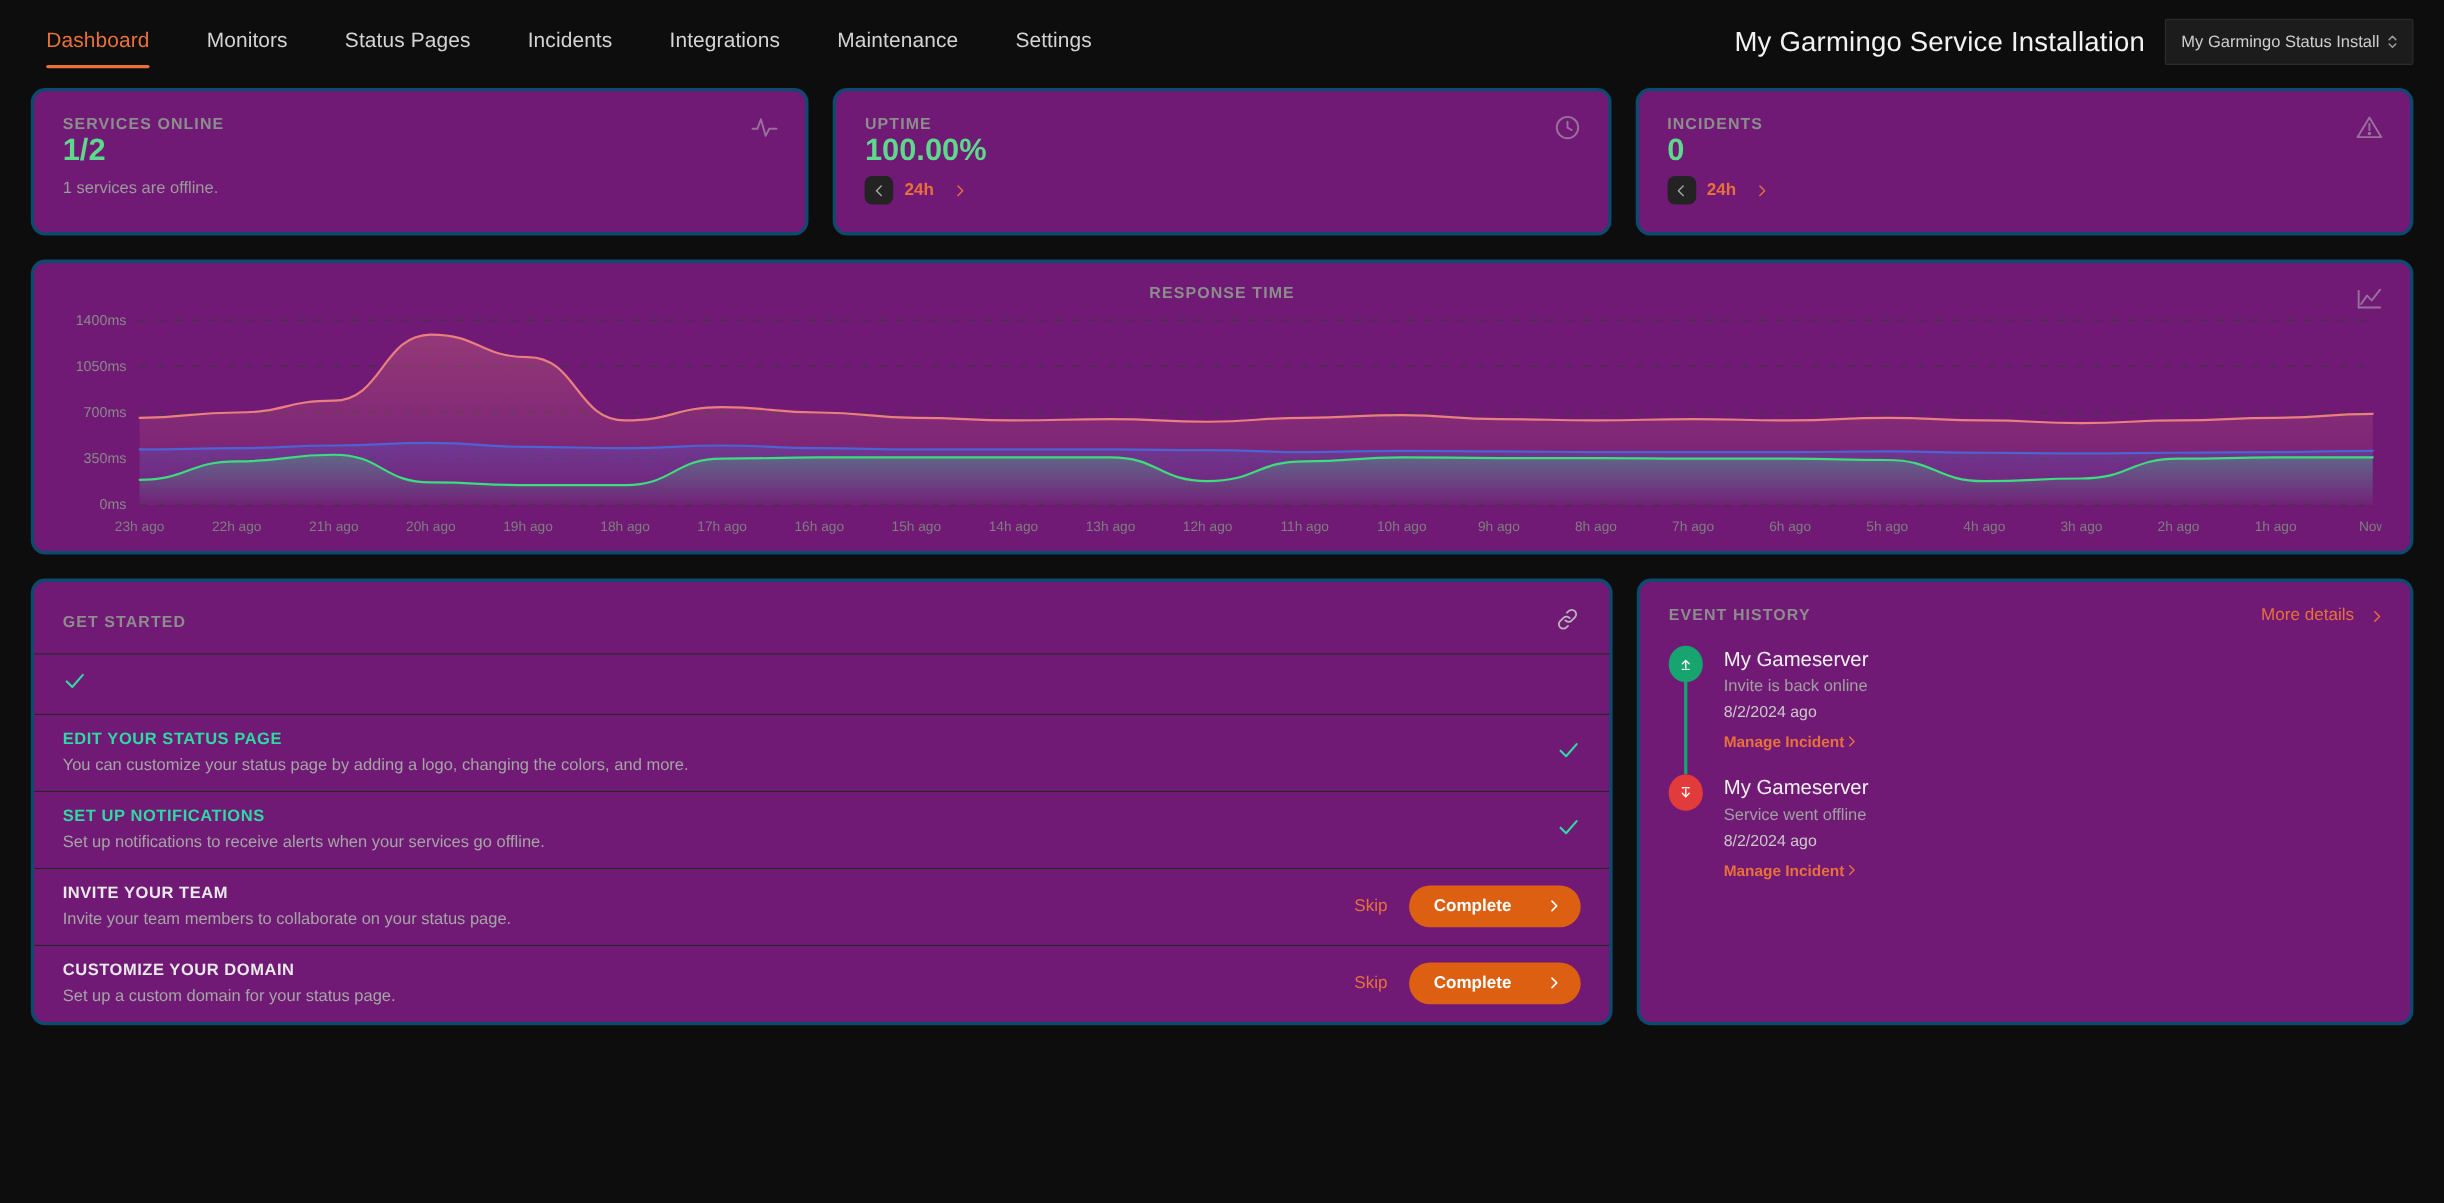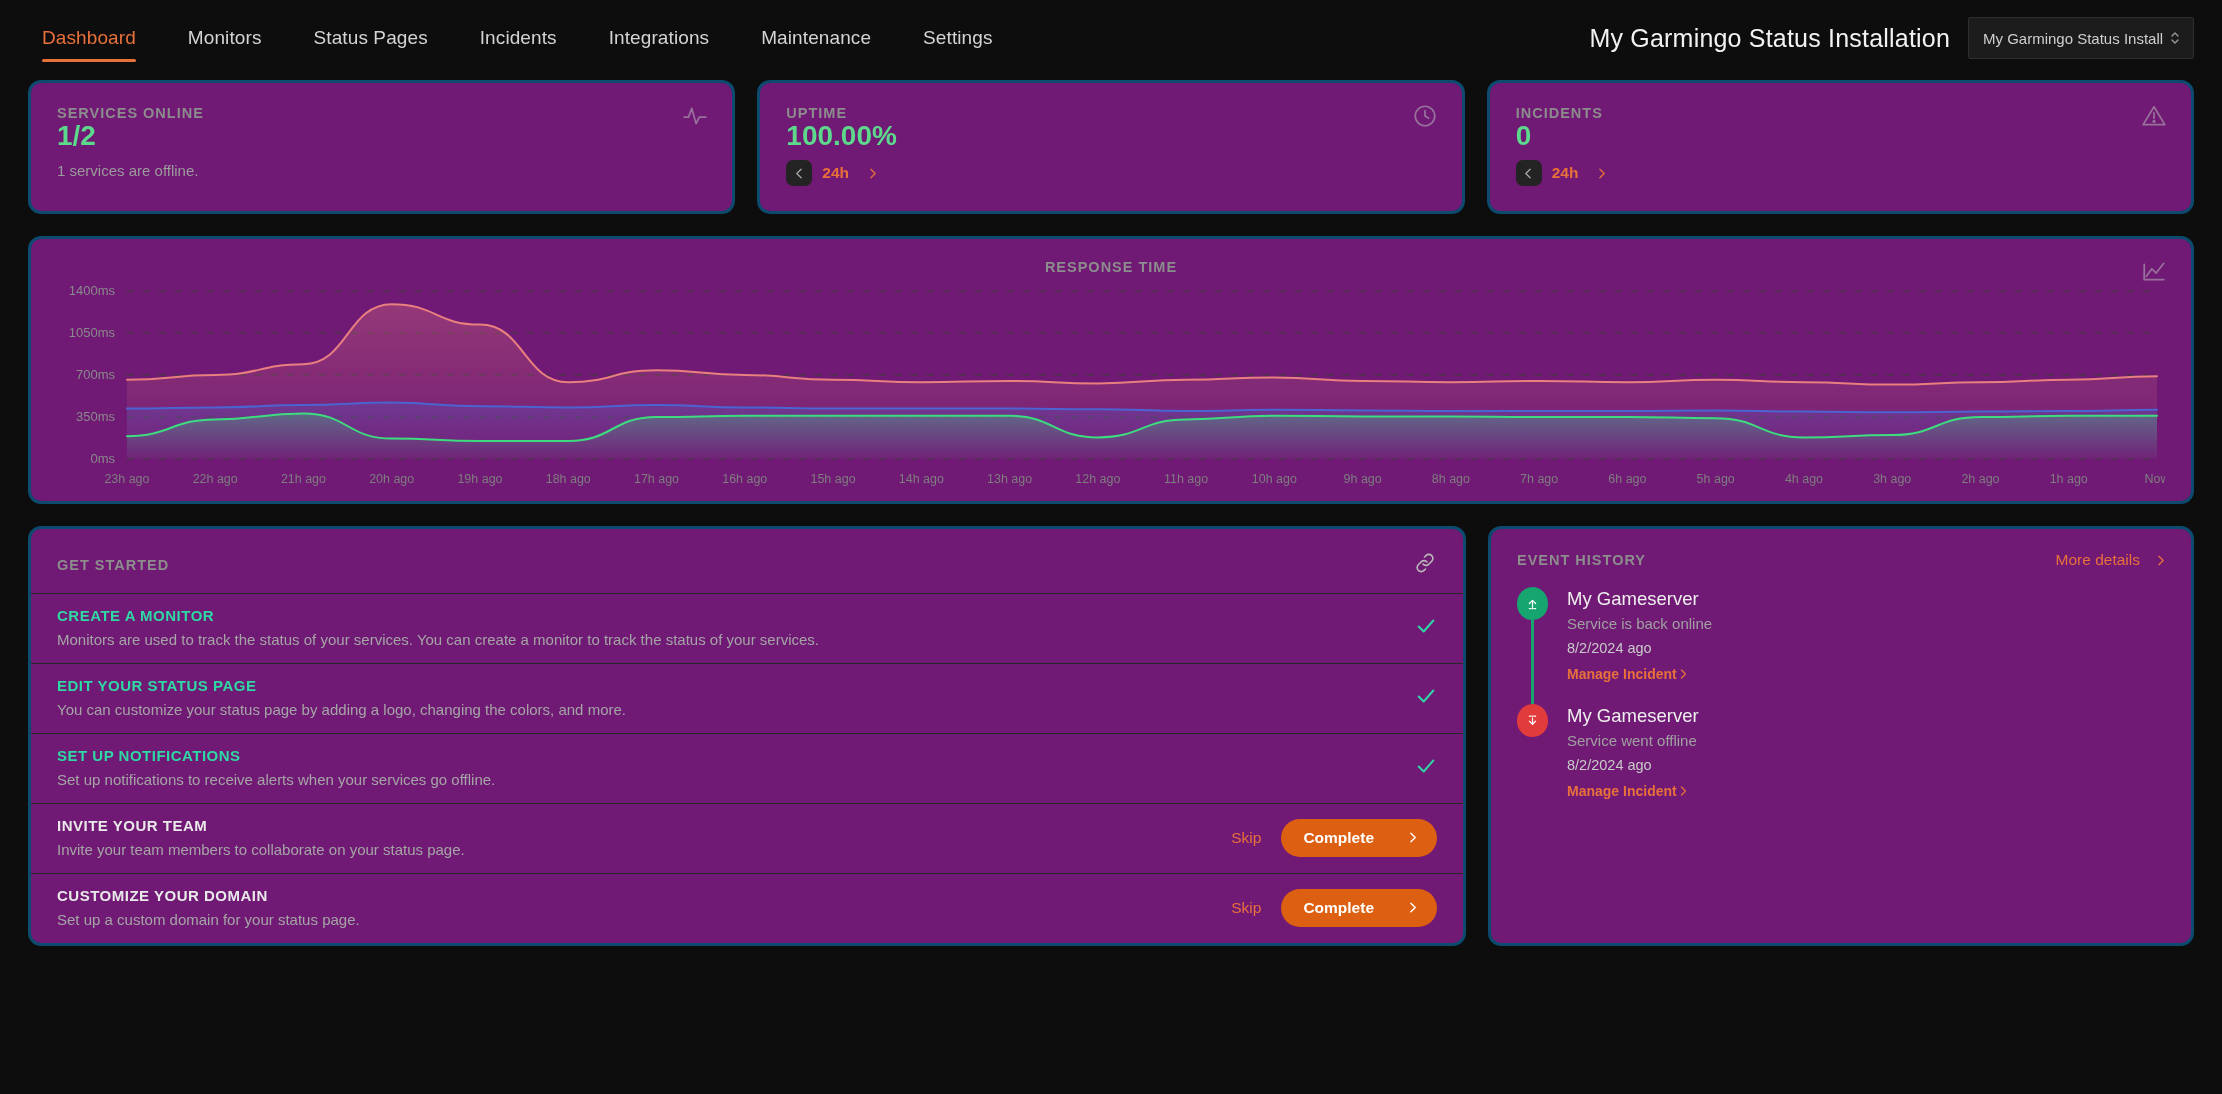--- a/index.html
+++ b/index.html
@@ -171,21 +171,21 @@
           <span>Integrations</span>
         </div>
       <div class="nav-item">
           <span>Maintenance</span>
         </div>
       <div class="nav-item">
           <span>Settings</span>
         </div>
     </div>
     <div class="topbar-right">
-      <div class="install-title">My Garmingo Status Installation</div>
+      <div class="install-title">My Garmingo Service Installation</div>
       <div class="install-select">
         <span>My Garmingo Status Install</span>
         <span class="sel-caret">
           <svg width="12" height="18" viewBox="0 0 12 18" fill="none" stroke="#9a9a9a" stroke-width="1.4" stroke-linecap="round" stroke-linejoin="round">
               <polyline points="3,7 6,4 9,7"></polyline>
               <polyline points="3,11 6,14 9,11"></polyline>
             </svg>
         </span>
       </div>
     </div>
@@ -332,24 +332,20 @@
         <div class="gs-title">GET STARTED</div>
         <div>
           <svg width="24" height="24" viewBox="0 0 24 24" fill="none" stroke="#b9b9b9" stroke-width="1.6" stroke-linecap="round" stroke-linejoin="round">
               <path d="M10 13a4 4 0 0 0 5.7.3l3-3a4 4 0 1 0-5.7-5.7L11.5 6"></path>
               <path d="M14 11a4 4 0 0 0-5.7-.3l-3 3a4 4 0 1 0 5.7 5.7L12.5 18"></path>
             </svg>
         </div>
       </div>
 
       <div class="gs-item">
-        <div>
-          <div class="gs-head-title done">CREATE A MONITOR</div>
-          <div class="gs-desc">Monitors are used to track the status of your services. You can create a monitor to track the status of your services.</div>
-        </div>
         <div class="check">
           <svg width="22" height="22" viewBox="0 0 24 24" fill="none" stroke="#2fd9a4" stroke-width="2.1" stroke-linecap="round" stroke-linejoin="round">
               <polyline points="4,12.5 9.5,18 20,6"></polyline>
             </svg>
         </div>
       </div>
 
       <div class="gs-item">
         <div>
           <div class="gs-head-title done">EDIT YOUR STATUS PAGE</div>
@@ -426,21 +422,21 @@
             <div class="pin up">
               <svg width="15" height="15" viewBox="0 0 24 24" fill="none" stroke="#ffffff" stroke-width="2" stroke-linecap="round" stroke-linejoin="round">
                   <line x1="12" y1="18" x2="12" y2="8"></line>
                   <polyline points="7,12 12,7 17,12"></polyline>
                   <line x1="7" y1="20" x2="17" y2="20" stroke-dasharray="2 2"></line>
                 </svg>
             </div>
           </div>
           <div>
             <div class="ev-name">My Gameserver</div>
-            <div class="ev-state">Service is back online</div>
+            <div class="ev-state">Invite is back online</div>
             <div class="ev-time">8/2/2024 ago</div>
             <div class="ev-link">
               <span>Manage Incident</span>
               <svg width="12" height="12" viewBox="0 0 24 24" fill="none" stroke="#e8703a" stroke-width="2.6" stroke-linecap="round" stroke-linejoin="round">
                   <polyline points="9,4 17,12 9,20"></polyline>
                 </svg>
             </div>
           </div>
         </div>
 

